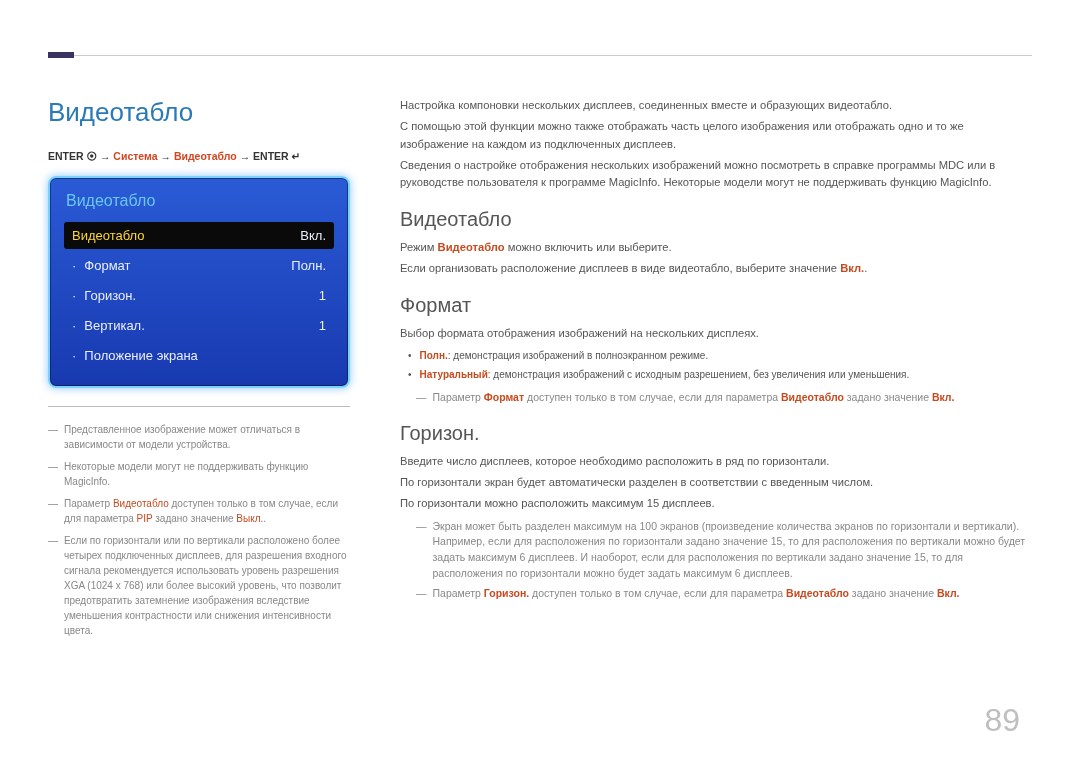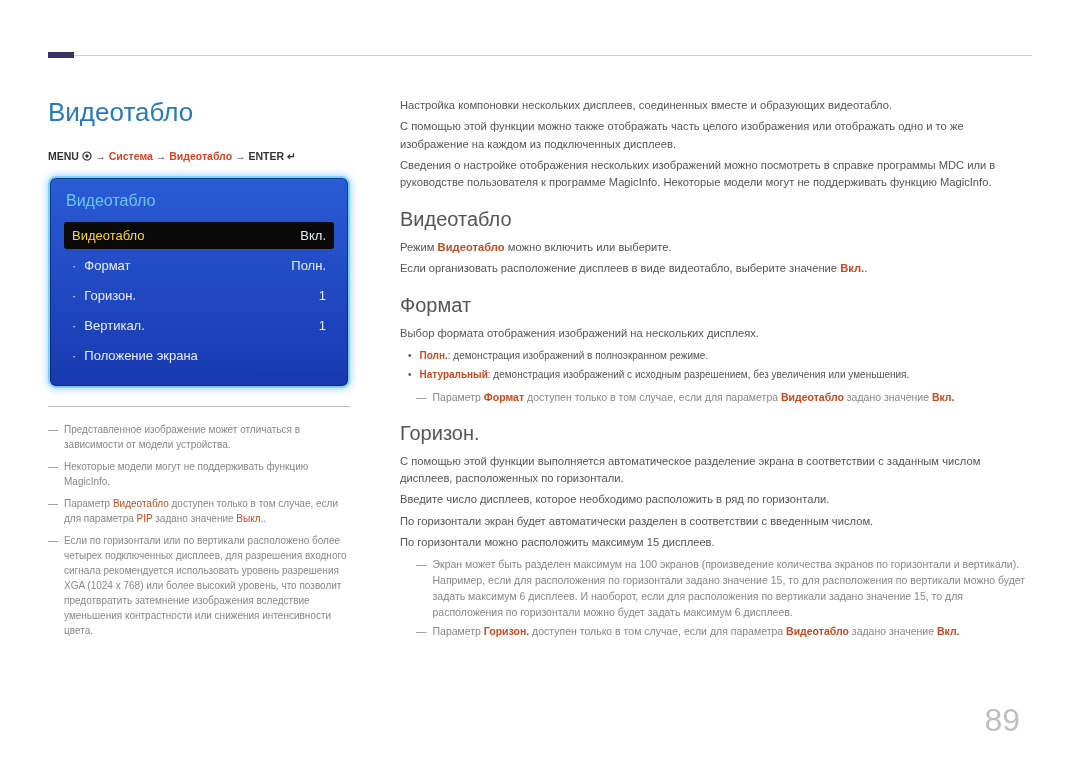--- a/index.html
+++ b/index.html
@@ -128,21 +128,21 @@
 <body>
 
 <div class="top-rule"></div>
 <div class="top-accent"></div>
 
 <div class="content">
   <div class="left-col">
     <h1 class="page-title">Видеотабло</h1>
 
     <div class="breadcrumb">
-      <span>MENU ⦿ → </span><span class="accent">Система</span><span> → </span><span class="accent">Видеотабло</span><span> → ENTER ↵</span>
+      <span>ENTER ⦿ → </span><span class="accent">Система</span><span> → </span><span class="accent">Видеотабло</span><span> → ENTER ↵</span>
     </div>
 
     <div class="osd-box">
       <div class="osd-title">Видеотабло</div>
 
       <div class="osd-row selected">
         <span class="label">Видеотабло</span>
         <span class="value">Вкл.</span>
       </div>
       <div class="osd-row sub">
@@ -207,21 +207,20 @@
     <div class="right-notes">
       <div class="note-item">
         <span class="dash">―</span>
         <span>
           <span>Параметр </span><span class="key">Формат</span><span> доступен только в том случае, если для параметра </span><span class="key">Видеотабло</span><span> задано значение </span><span class="key">Вкл.</span>
         </span>
       </div>
     </div>
 
     <div class="section-title">Горизон.</div>
-    <p>С помощью этой функции выполняется автоматическое разделение экрана в соответствии с заданным числом дисплеев, расположенных по горизонтали.</p>
     <p>Введите число дисплеев, которое необходимо расположить в ряд по горизонтали.</p>
     <p>По горизонтали экран будет автоматически разделен в соответствии с введенным числом.</p>
     <p>По горизонтали можно расположить максимум 15 дисплеев.</p>
     <div class="right-notes">
       <div class="note-item">
         <span class="dash">―</span>
         <span>Экран может быть разделен максимум на 100 экранов (произведение количества экранов по горизонтали и вертикали). Например, если для расположения по горизонтали задано значение 15, то для расположения по вертикали можно будет задать максимум 6 дисплеев. И наоборот, если для расположения по вертикали задано значение 15, то для расположения по горизонтали можно будет задать максимум 6 дисплеев.</span>
       </div>
       <div class="note-item">
         <span class="dash">―</span>

